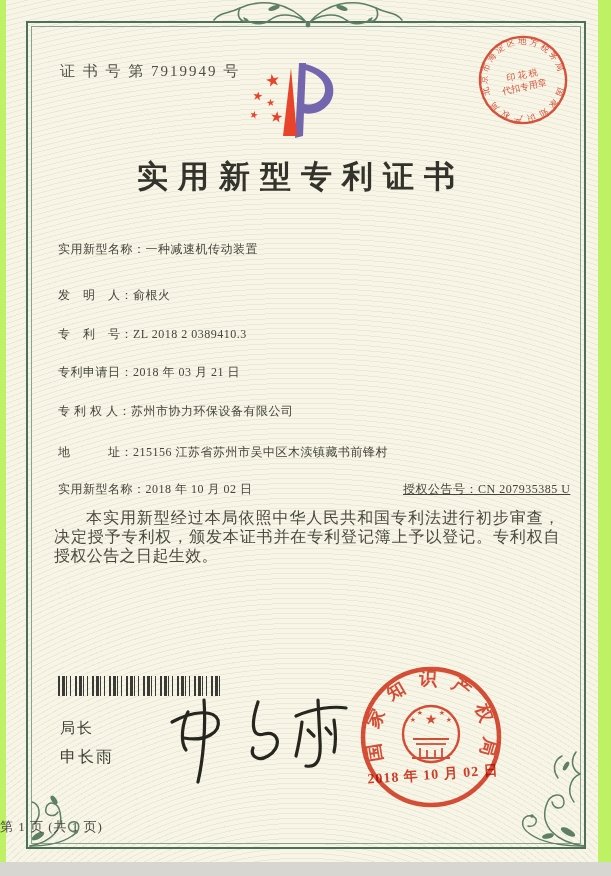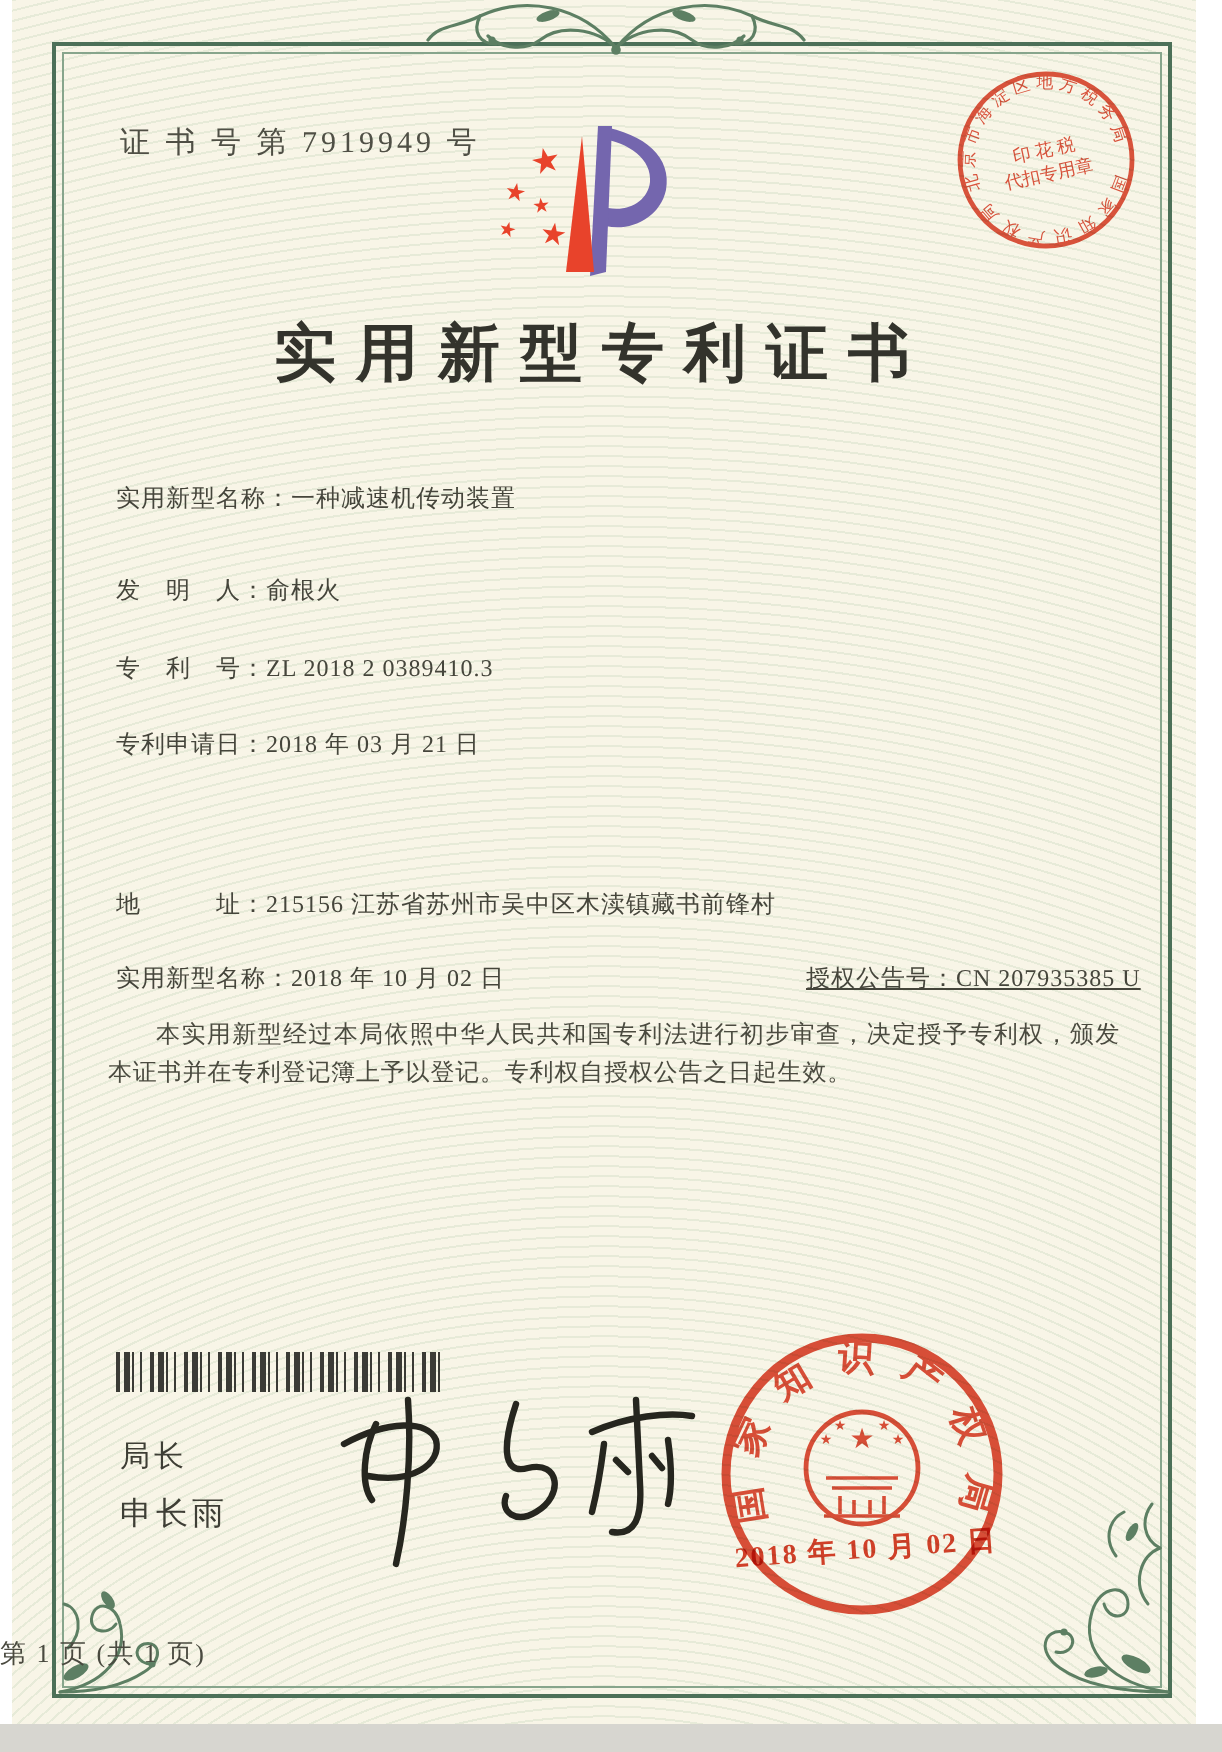--- a/index.html
+++ b/index.html
@@ -1,31 +1,31 @@
 <!DOCTYPE html>
 <html><head>
 <meta charset="utf-8">
 <style>
   html,body{margin:0;padding:0;}
   body{font-family:"Liberation Serif","DejaVu Serif",serif;background:#e7e6e0;}
-  #stage{position:relative;width:611px;height:876px;overflow:hidden;background:#ffffff;}
+  #stage{position:relative;width:611px;height:876px;overflow:hidden;background:#bef264;}
   .paper{position:absolute;left:6px;top:0;width:592px;height:862px;
     background-color:#f8f5e7;
     background-image:repeating-radial-gradient(circle at 50% 135%, rgba(125,170,125,0.14) 0 1px, transparent 1px 5px);}
   .bottom-strip{position:absolute;left:0;top:862px;width:611px;height:14px;background:#d7d6d0;}
   .frame-outer{position:absolute;left:26px;top:21px;width:556px;height:824px;border:2px solid #4c7058;}
   .frame-inner{position:absolute;left:3px;top:3px;right:3px;bottom:3px;border:1px solid #87a58c;}
   .cert-no{position:absolute;left:60px;top:62px;font-size:15px;letter-spacing:2px;color:#4f4f45;}
   .title{position:absolute;left:0;top:156px;width:602px;text-align:center;font-size:31px;font-weight:bold;
     letter-spacing:10px;color:#33332c;}
   .field-row{position:absolute;left:58px;font-size:12px;color:#45453b;white-space:nowrap;}
   .field-label{letter-spacing:0.5px;}
   .field-value{letter-spacing:0.5px;}
   .grant-right{position:absolute;left:345px;top:0;text-decoration:underline;}
-  .paras{position:absolute;left:54px;top:508px;width:506px;font-size:12px;line-height:19px;
+  .paras{position:absolute;left:54px;top:508px;width:506px;font-size:16px;line-height:19px;
     color:#4a4a3f;text-align:justify;letter-spacing:0.4px;}
   .paras p{margin:0;text-indent:2em;}
   .barcode{position:absolute;left:58px;top:676px;width:164px;height:20px;
     background-image:repeating-linear-gradient(90deg,#3b3b36 0 2px,transparent 2px 4px,#3b3b36 4px 7px,transparent 7px 8px,#3b3b36 8px 9px,transparent 9px 12px,#3b3b36 12px 13px,transparent 13px 17px);}
   .signer-title{position:absolute;left:60px;top:719px;font-size:15px;color:#3e3e35;letter-spacing:2px;}
   .signer-name{position:absolute;left:60px;top:747px;font-size:16px;color:#3e3e35;letter-spacing:2px;}
   .footer{position:absolute;left:0;top:818px;width:576px;text-align:left;font-size:13px;color:#4a4a40;letter-spacing:1px;}
   .stamp-top{position:absolute;left:476px;top:33px;width:94px;height:94px;transform:rotate(-12deg);
     mix-blend-mode:multiply;opacity:0.92;}
   .seal-bottom{position:absolute;left:354px;top:660px;width:154px;height:154px;mix-blend-mode:multiply;opacity:0.95;}
@@ -117,20 +117,23 @@
     <span class="field-label">实用新型名称：</span><span class="field-value">一种减速机传动装置</span>
   </div>
   <div class="field-row" style="top:287px">
     <span class="field-label">发　明　人：</span><span class="field-value">俞根火</span>
   </div>
   <div class="field-row" style="top:326px">
     <span class="field-label">专　利　号：</span><span class="field-value">ZL 2018 2 0389410.3</span>
   </div>
   <div class="field-row" style="top:364px">
     <span class="field-label">专利申请日：</span><span class="field-value">2018 年 03 月 21 日</span>
+  </div>
+  <div class="field-row" style="top:403px">
+    <span class="field-label">专 利 权 人：</span><span class="field-value">苏州市协力环保设备有限公司</span>
   </div>
   <div class="field-row" style="top:444px">
     <span class="field-label">地　　　址：</span><span class="field-value">215156 江苏省苏州市吴中区木渎镇藏书前锋村</span>
   </div>
   <div class="field-row" style="top:481px;width:502px">
     <span class="field-label">实用新型名称：</span><span class="field-value">2018 年 10 月 02 日</span>
     <span class="grant-right">
       <span class="field-label">授权公告号：</span><span class="field-value">CN 207935385 U</span>
     </span>
   </div>

